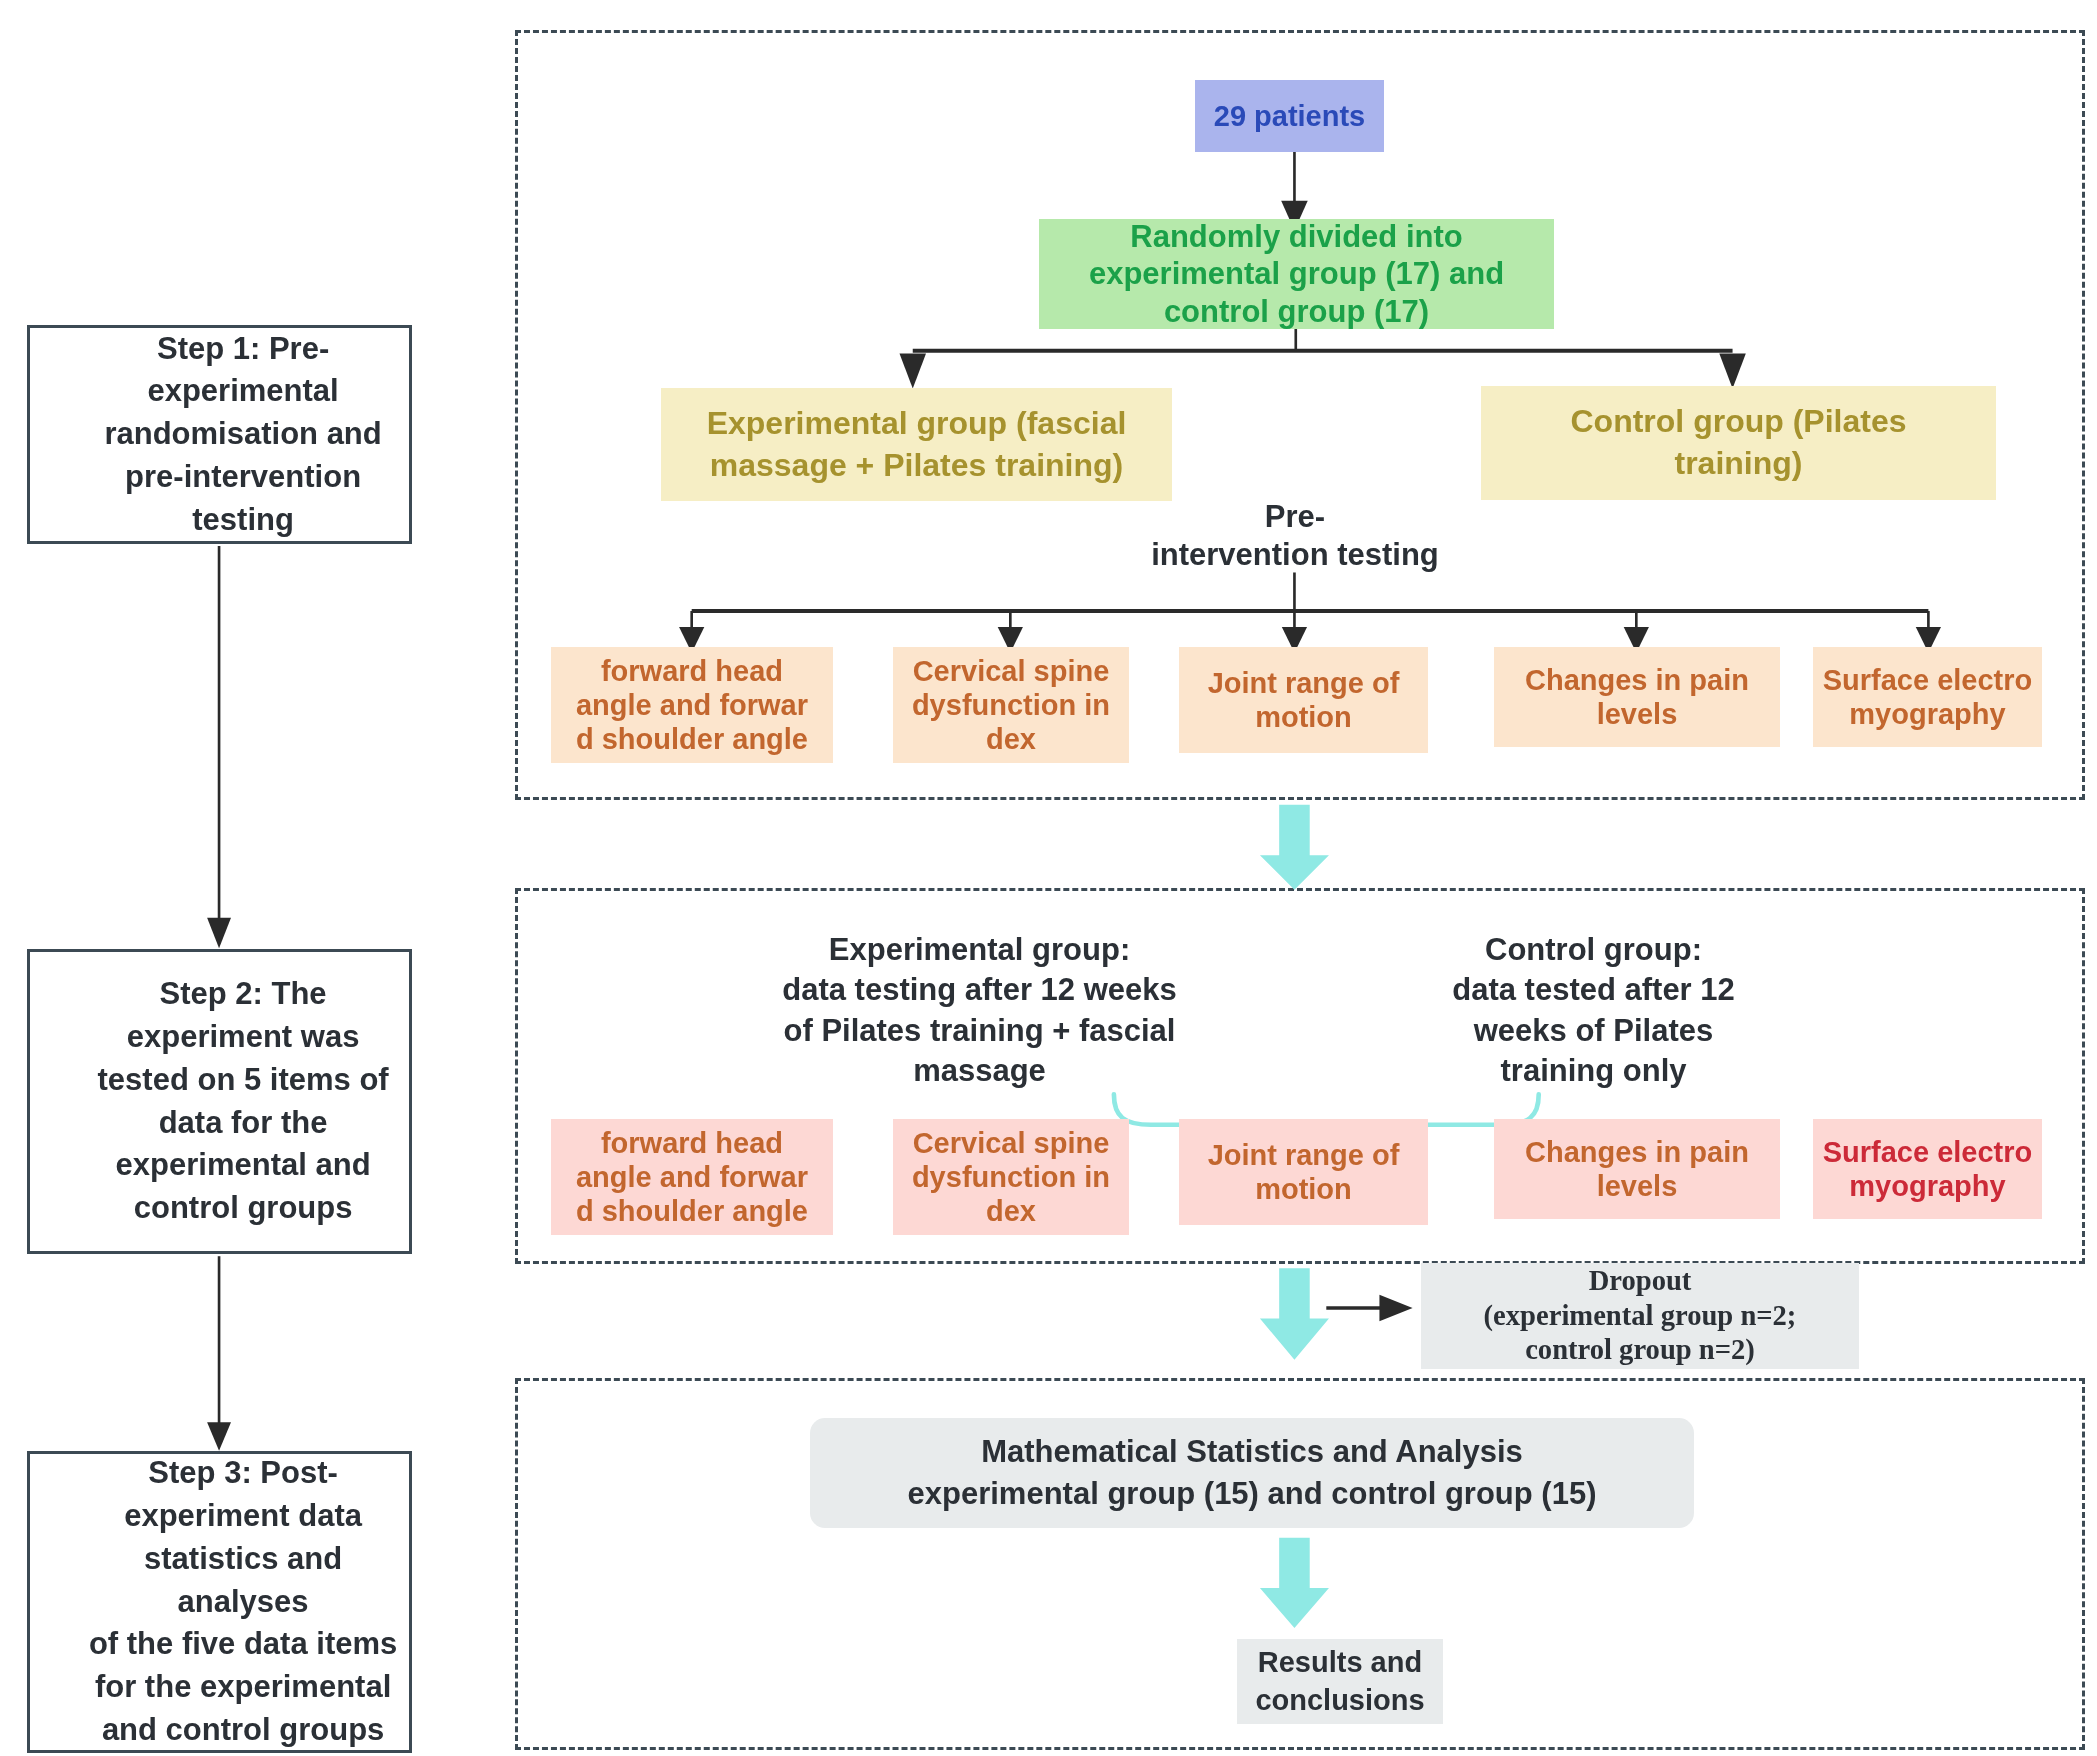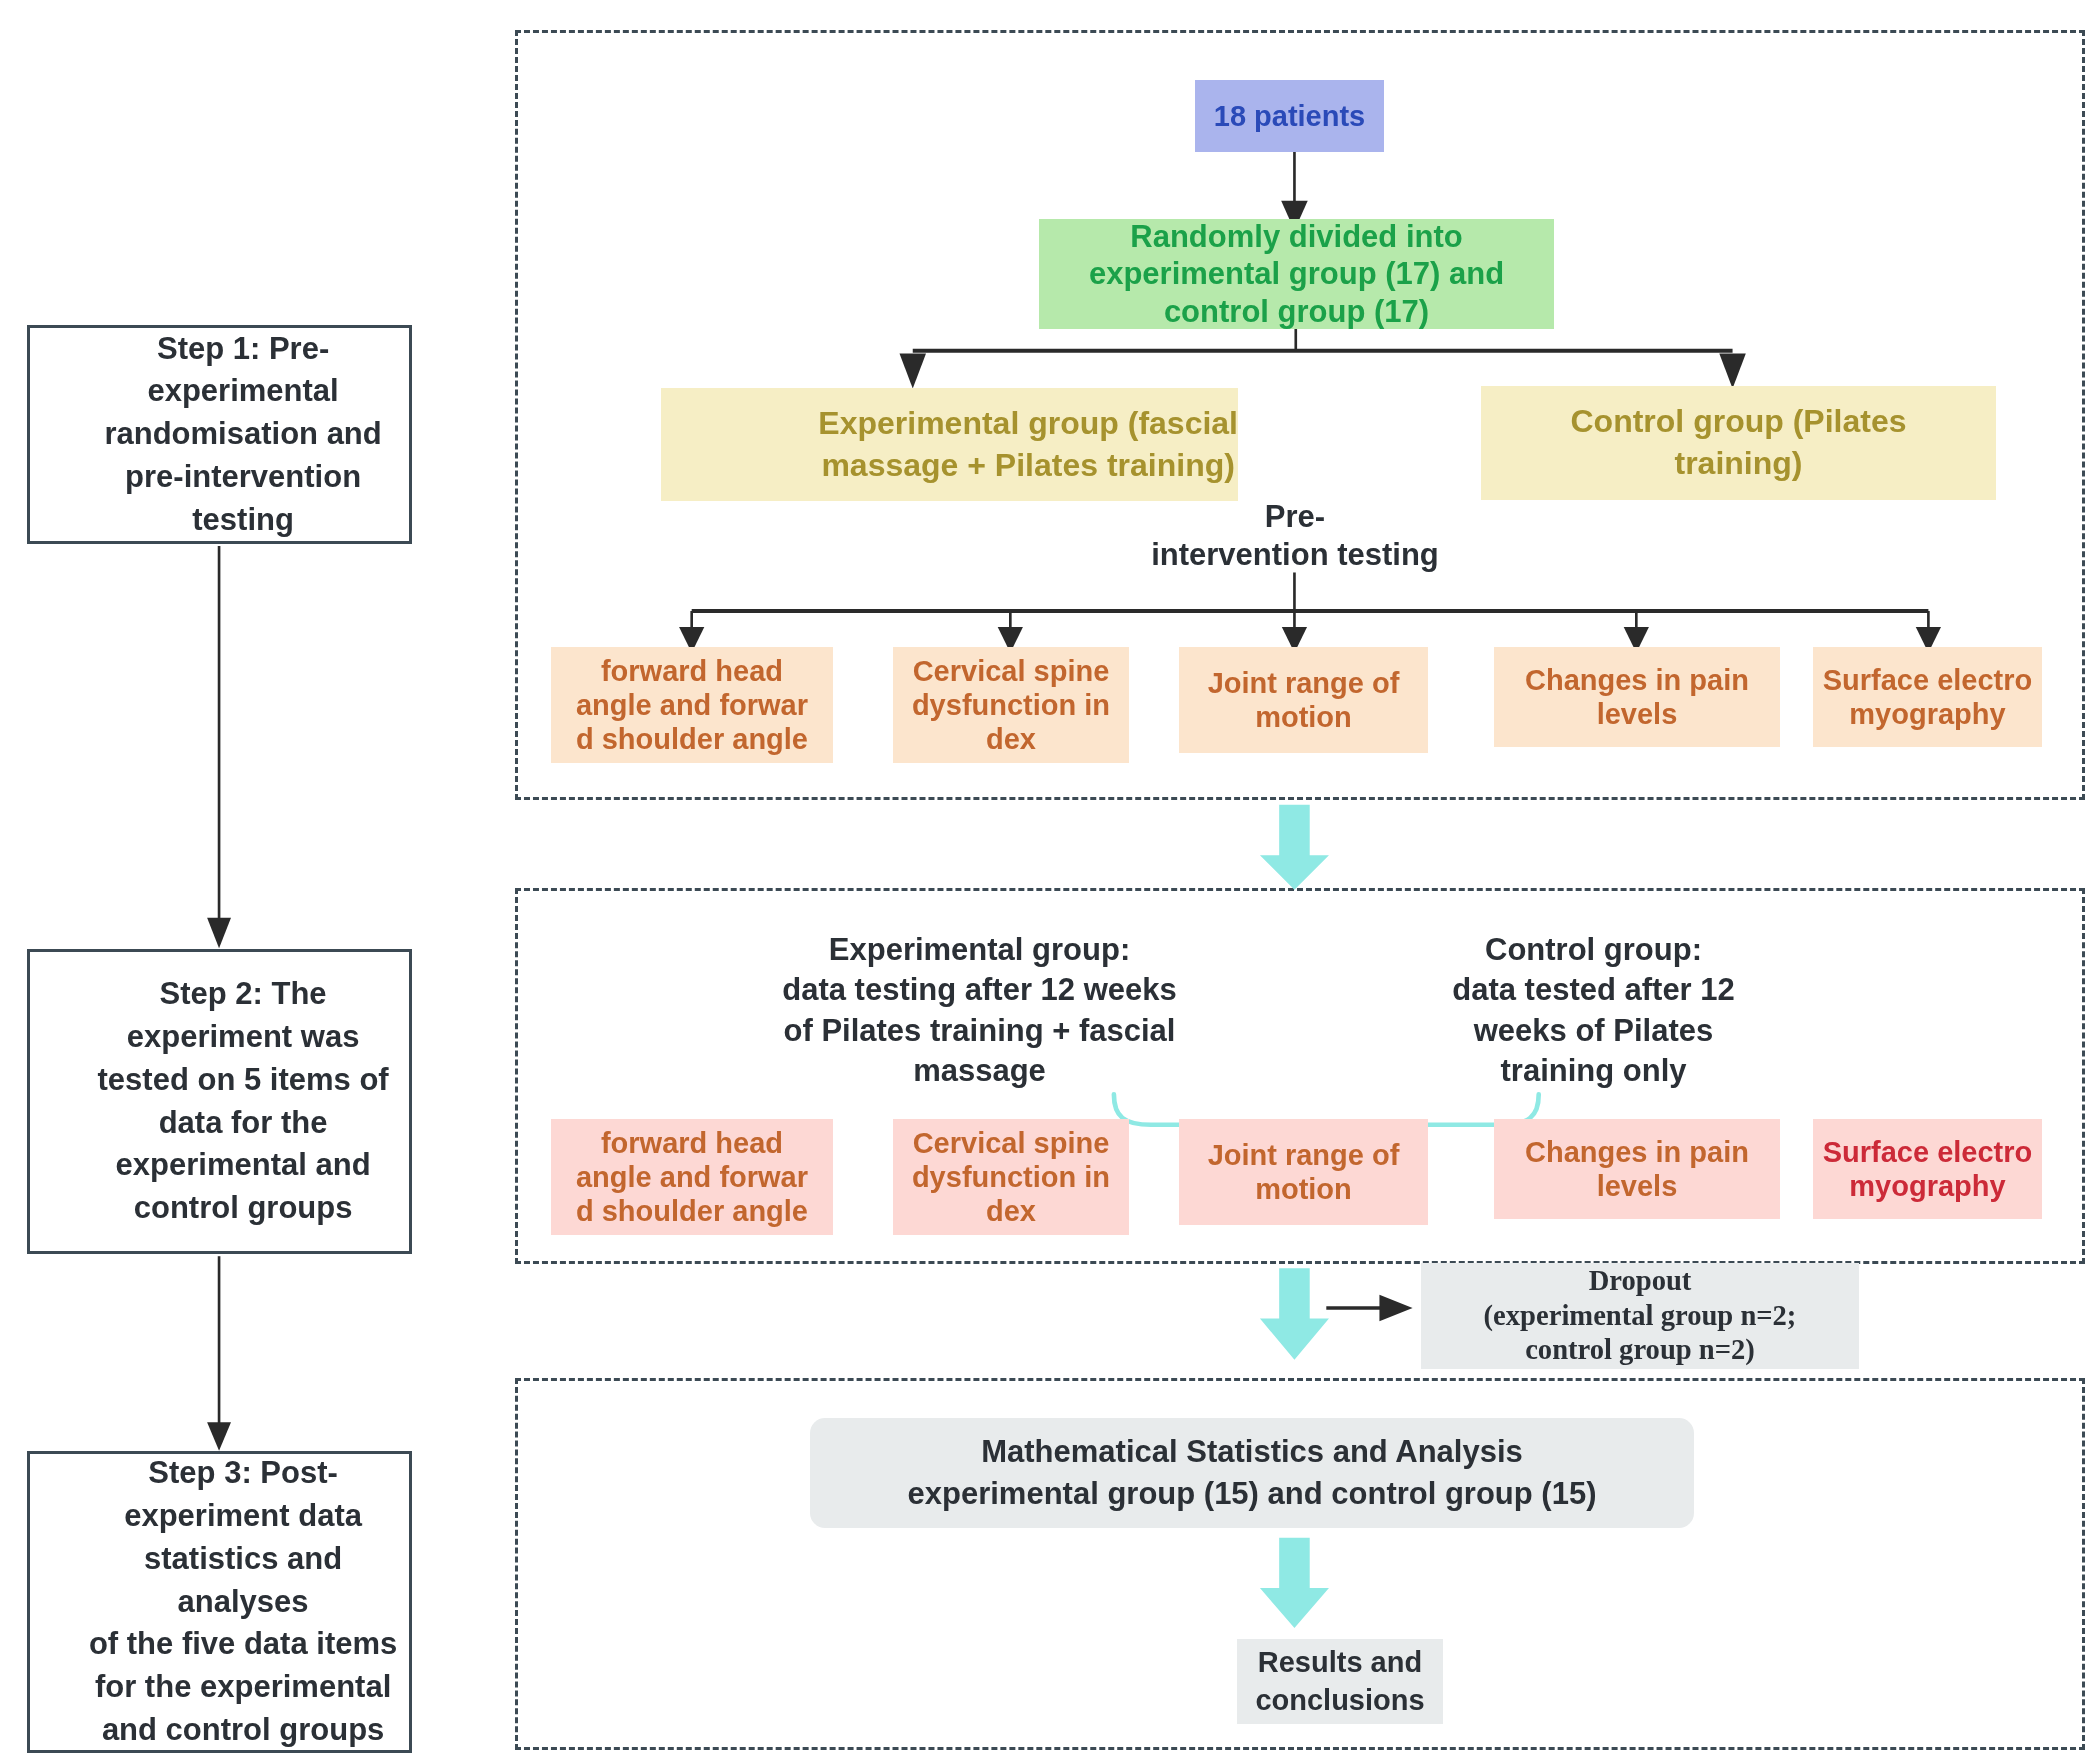--- a/index.html
+++ b/index.html
@@ -102,28 +102,28 @@
 <div class="abs fbox stepbox" style="left:26.6px;top:1451px;width:385px;height:302px;">
   <span>Step 3: Post-
 experiment data
 statistics and analyses
 of the five data items
 for the experimental
 and control groups</span>
 </div>
 
 <div class="abs fbox patients" style="left:1195px;top:80px;width:189px;height:72px;">
-  <span>18 patients</span>
+  <span>29 patients</span>
 </div>
 <div class="abs fbox random" style="left:1039px;top:219px;width:515px;height:110px;">
   <span>Randomly divided into
 experimental group (17) and
 control group (17)</span>
 </div>
-<div class="abs fbox group" style="left:661px;top:388px;width:577px;height:113px;justify-content:flex-end;">
+<div class="abs fbox group" style="left:661px;top:388px;width:511px;height:113px;">
   <span>Experimental group (fascial
 massage + Pilates training)</span>
 </div>
 <div class="abs fbox group" style="left:1481px;top:386px;width:515px;height:114px;">
   <span>Control group (Pilates
 training)</span>
 </div>
 <div class="abs fbox prelabel" style="left:1096px;top:499px;width:398px;height:73px;">
   <span>Pre-
 intervention testing</span>

